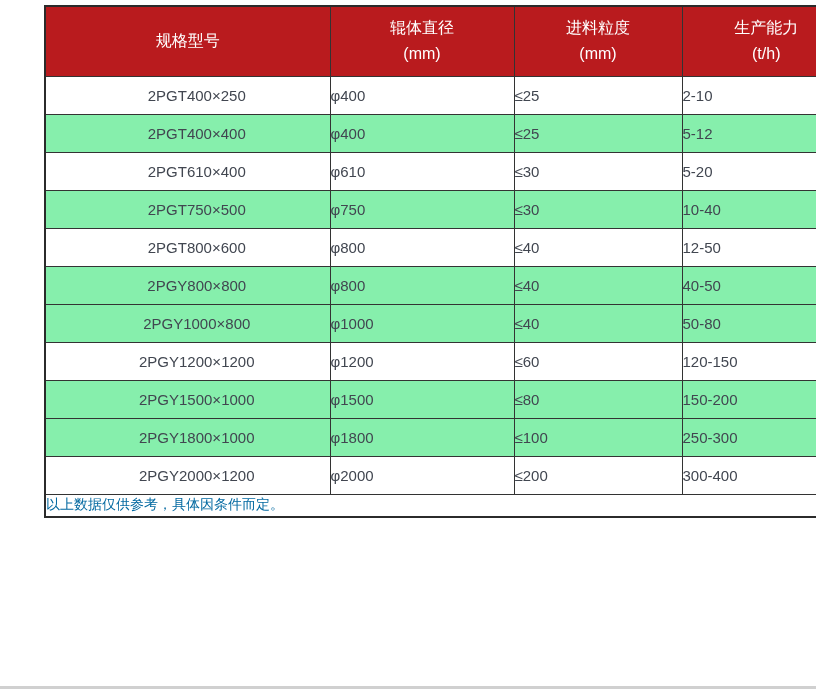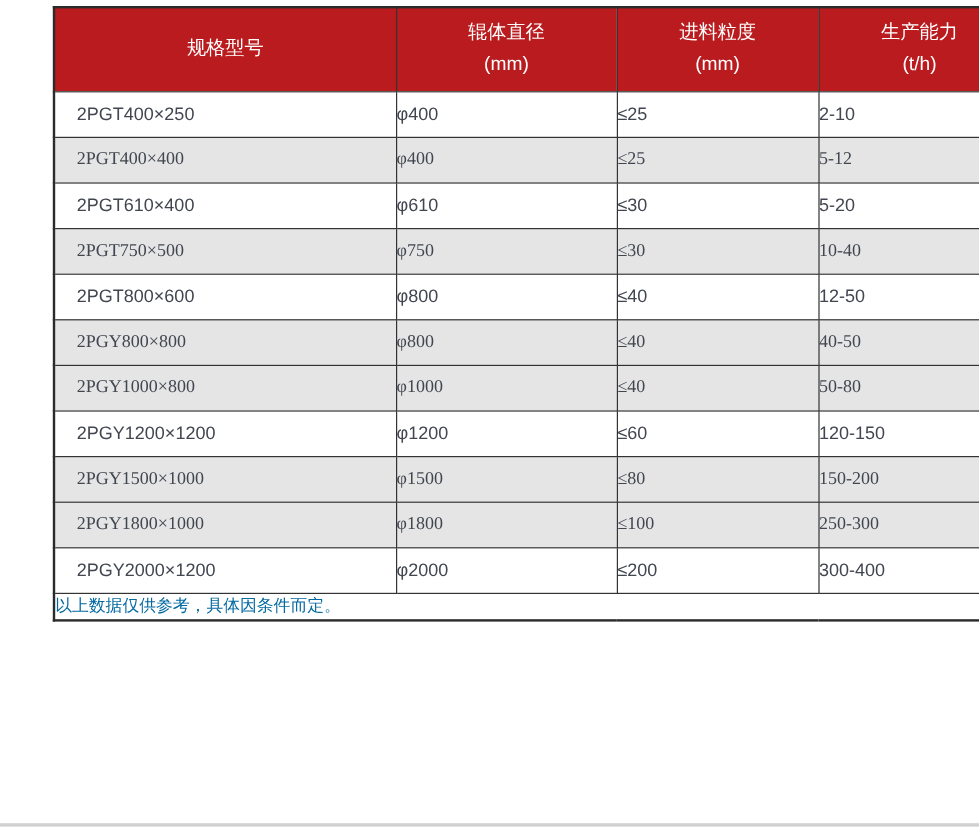--- a/index.html
+++ b/index.html
@@ -45,23 +45,23 @@
   }
   thead th .hline { line-height: 26px; }
   tbody td {
     height: 38px;
     font-size: 15px;
     color: #414650;
     text-align: left;
     vertical-align: middle;
     background: #ffffff;
   }
-  tbody tr.alt td { background: #e5e5e5; font-family: Liberation Serif, serif; }
+  tbody tr.alt td { background: #86efac; }
   tbody td.model {
-    text-align: left;
+    text-align: center;
     padding-left: 18px;
   }
   tfoot td {
     height: 23px;
     vertical-align: middle;
     font-size: 14px;
     color: #0369a1;
     background: #ffffff;
   }
   .bottom-strip {

